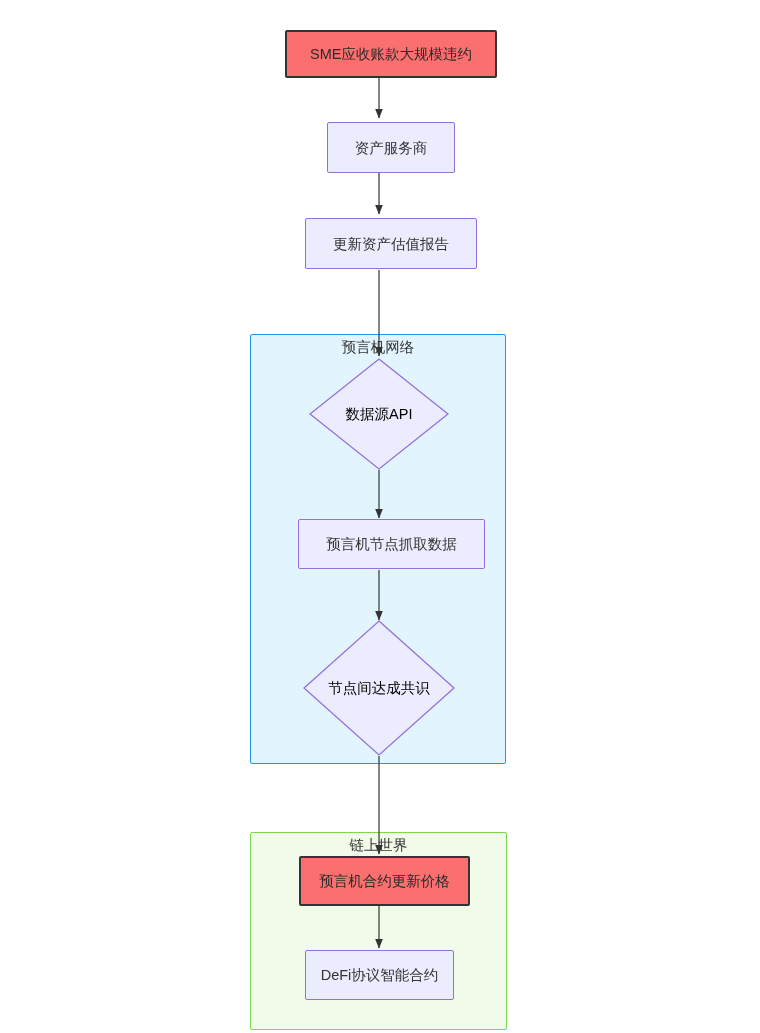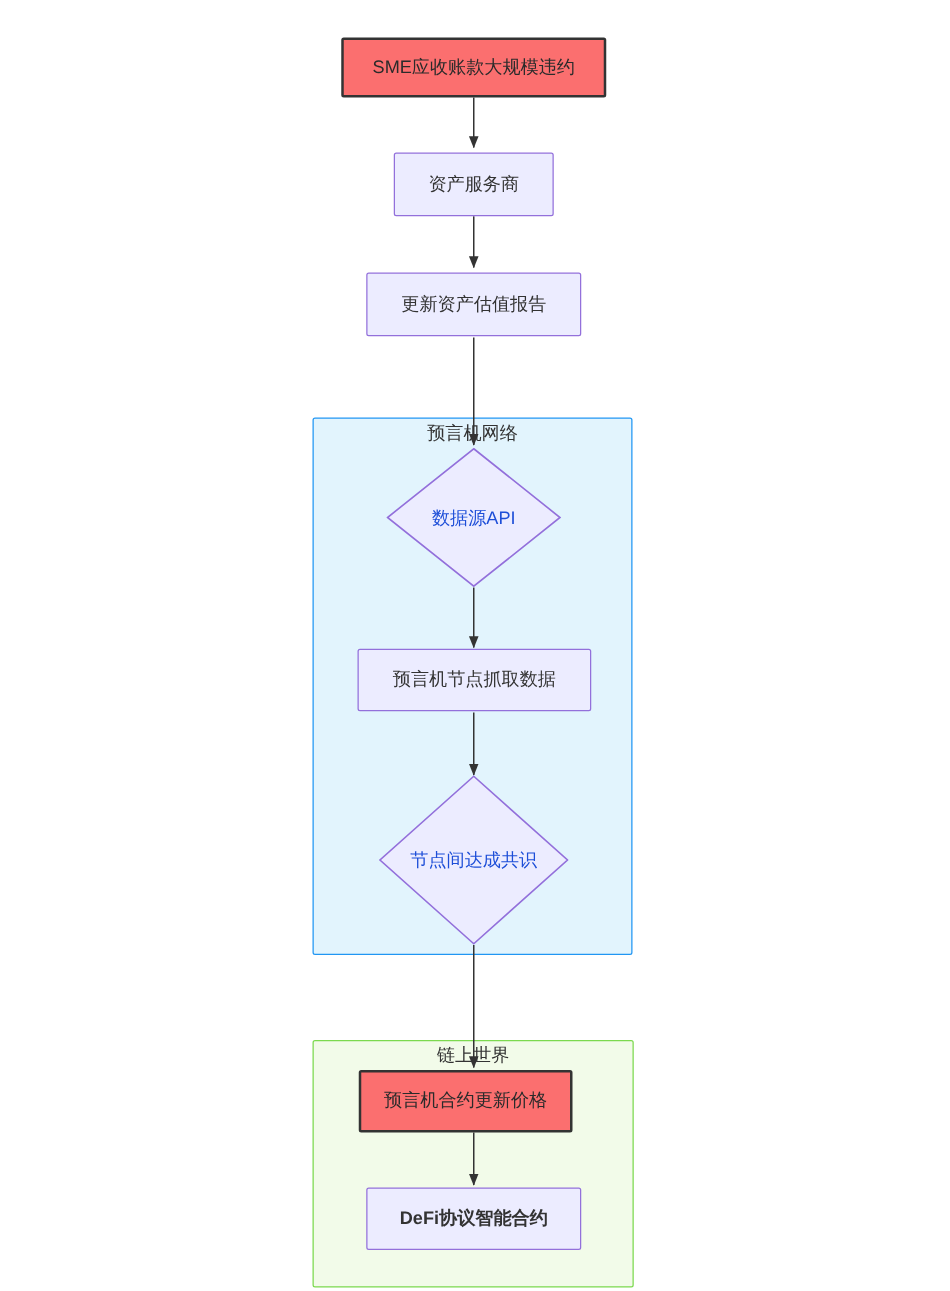--- a/index.html
+++ b/index.html
@@ -70,20 +70,21 @@
     justify-content: center;
     text-align: center;
     font-size: 14.5px;
     line-height: 18px;
     color: #333333;
     white-space: nowrap;
   }
 
   .node.rect {
     border-radius: 2px;
+    margin-left: 12px;
   }
 
   .node.normal {
     background: #ececff;
     border: 1.3px solid #9370db;
   }
 
   .node.alert {
     background: #fb6f6f;
     border: 2.2px solid #333333;
@@ -102,21 +103,21 @@
   }
   .diamond-label {
     position: absolute;
     left: 0; top: 0;
     width: 100%;
     height: 100%;
     display: flex;
     align-items: center;
     justify-content: center;
     font-size: 14.5px;
-    color: #1d4ed8;
+    color: #000000;
     white-space: nowrap;
     pointer-events: none;
   }
 
   
   #edges {
     position: absolute;
     left: 0; top: 0;
     width: 760px;
     height: 1033px;
@@ -178,15 +179,15 @@
 
   <div class="diamond-wrap" style="left:303px; top:620px; width:152px; height:136px;">
     <svg class="diamond-shape" viewBox="0 0 152 136" preserveAspectRatio="none">
       <polygon points="76,1 151,68 76,135 1,68" fill="#ececff" stroke="#9370db" stroke-width="1.3"></polygon>
     </svg>
     <div class="diamond-label">节点间达成共识</div>
   </div>
 
   <div class="node rect alert" style="left:287px; top:856px; width:171px; height:50px;">预言机合约更新价格</div>
 
-  <div class="node rect normal" style="left:293px; top:950px; width:172px; height:50px;font-weight:bold;">DeFi协议智能合约</div>
+  <div class="node rect normal" style="left:293px; top:950px; width:149px; height:50px;">DeFi协议智能合约</div>
 
 </div>
 
 </body></html>

